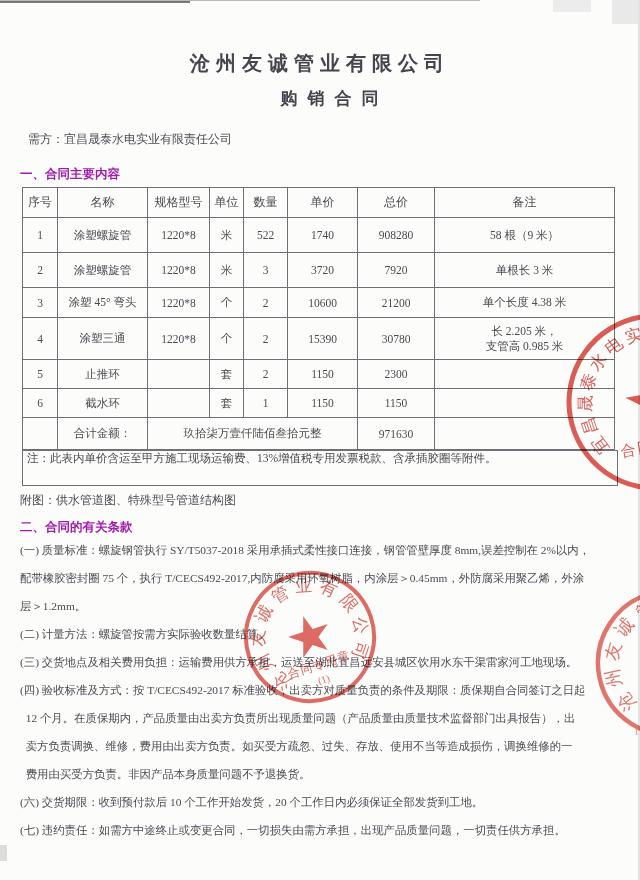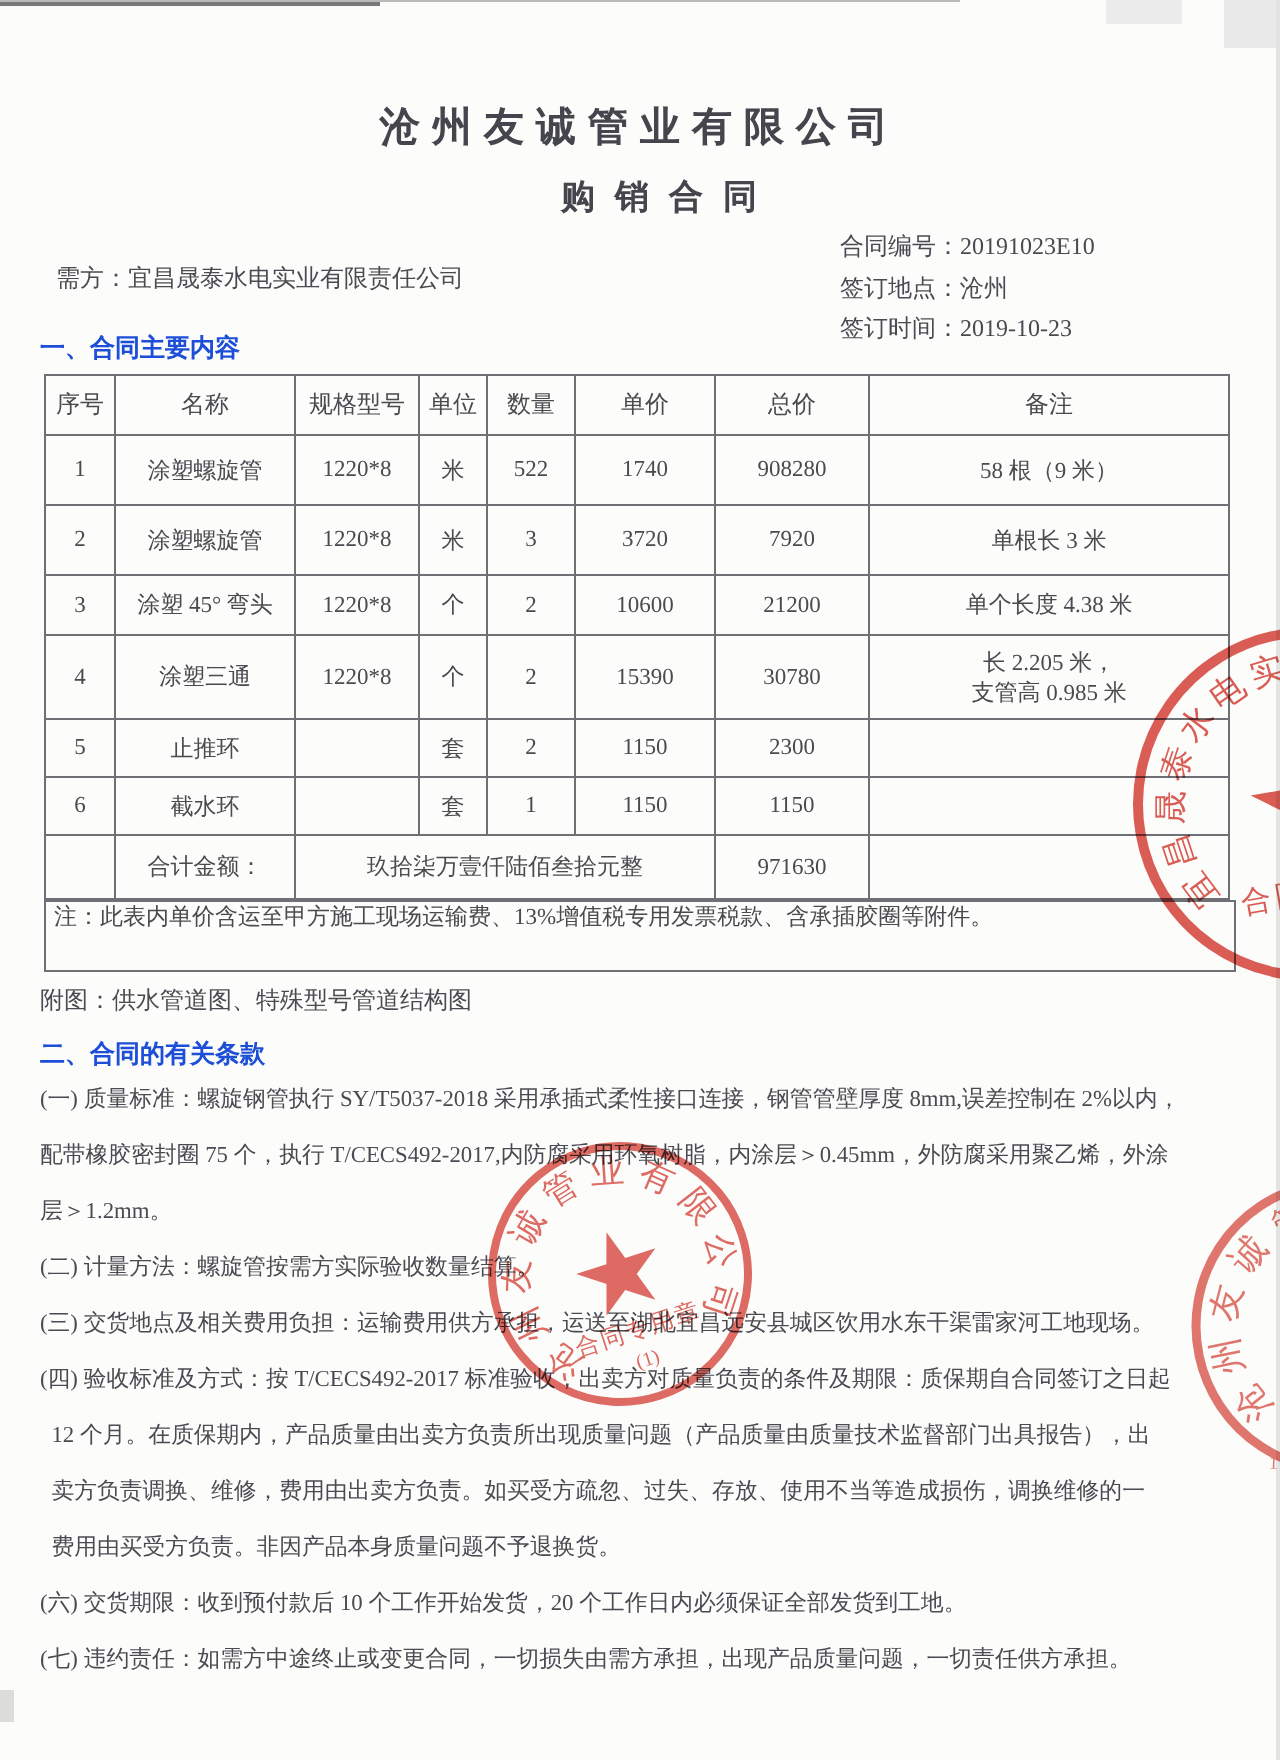--- a/index.html
+++ b/index.html
@@ -26,21 +26,21 @@
   }
   .doc-subtitle {
     position:absolute; left:0; top:87px; width:100%;
     text-align:center; font-size:17px; font-weight:600;
     letter-spacing:10px; color:#45454d;padding-left:29px;
   }
   .hdr-left { position:absolute; left:28px; top:114px; font-size:12px; line-height:16px; }
   .hdr-left .row2 { margin-top:17px; }
   .hdr-right { position:absolute; left:420px; top:113px; font-size:12px; line-height:20.5px; }
   .section-heading {
-    position:absolute; left:20px; font-size:12.5px; font-weight:600; color:#1d4ed8;
+    position:absolute; left:20px; font-size:12.5px; font-weight:600; color:#a21caf;
   }
   .sh1 { top:166px; }
   .sh2 { top:519px; }
 
   table.items {
     position:absolute; left:22px; top:187px; width:592px;
     border-collapse:collapse; table-layout:fixed;
     font-size:11.5px; color:#4a4a50;
   }
   table.items th, table.items td {
@@ -84,25 +84,20 @@
   <div class="artifact art-tr1"></div>
   <div class="artifact art-tr2"></div>
   <div class="artifact art-right"></div>
   <div class="artifact art-bl"></div>
 
   <div class="doc-title">沧州友诚管业有限公司</div>
   <div class="doc-subtitle">购销合同</div>
 
   <div class="hdr-left">
     <p class="row2"><span>需方：</span><span>宜昌晟泰水电实业有限责任公司</span></p>
-  </div>
-  <div class="hdr-right">
-    <p><span>合同编号：</span><span>20191023E10</span></p>
-    <p><span>签订地点：</span><span>沧州</span></p>
-    <p><span>签订时间：</span><span>2019-10-23</span></p>
   </div>
 
   <div class="section-heading sh1">一、合同主要内容</div>
 
   <table class="items">
     <colgroup>
       <col style="width:35px">
         <col style="width:90px">
         <col style="width:62px">
         <col style="width:34px">

